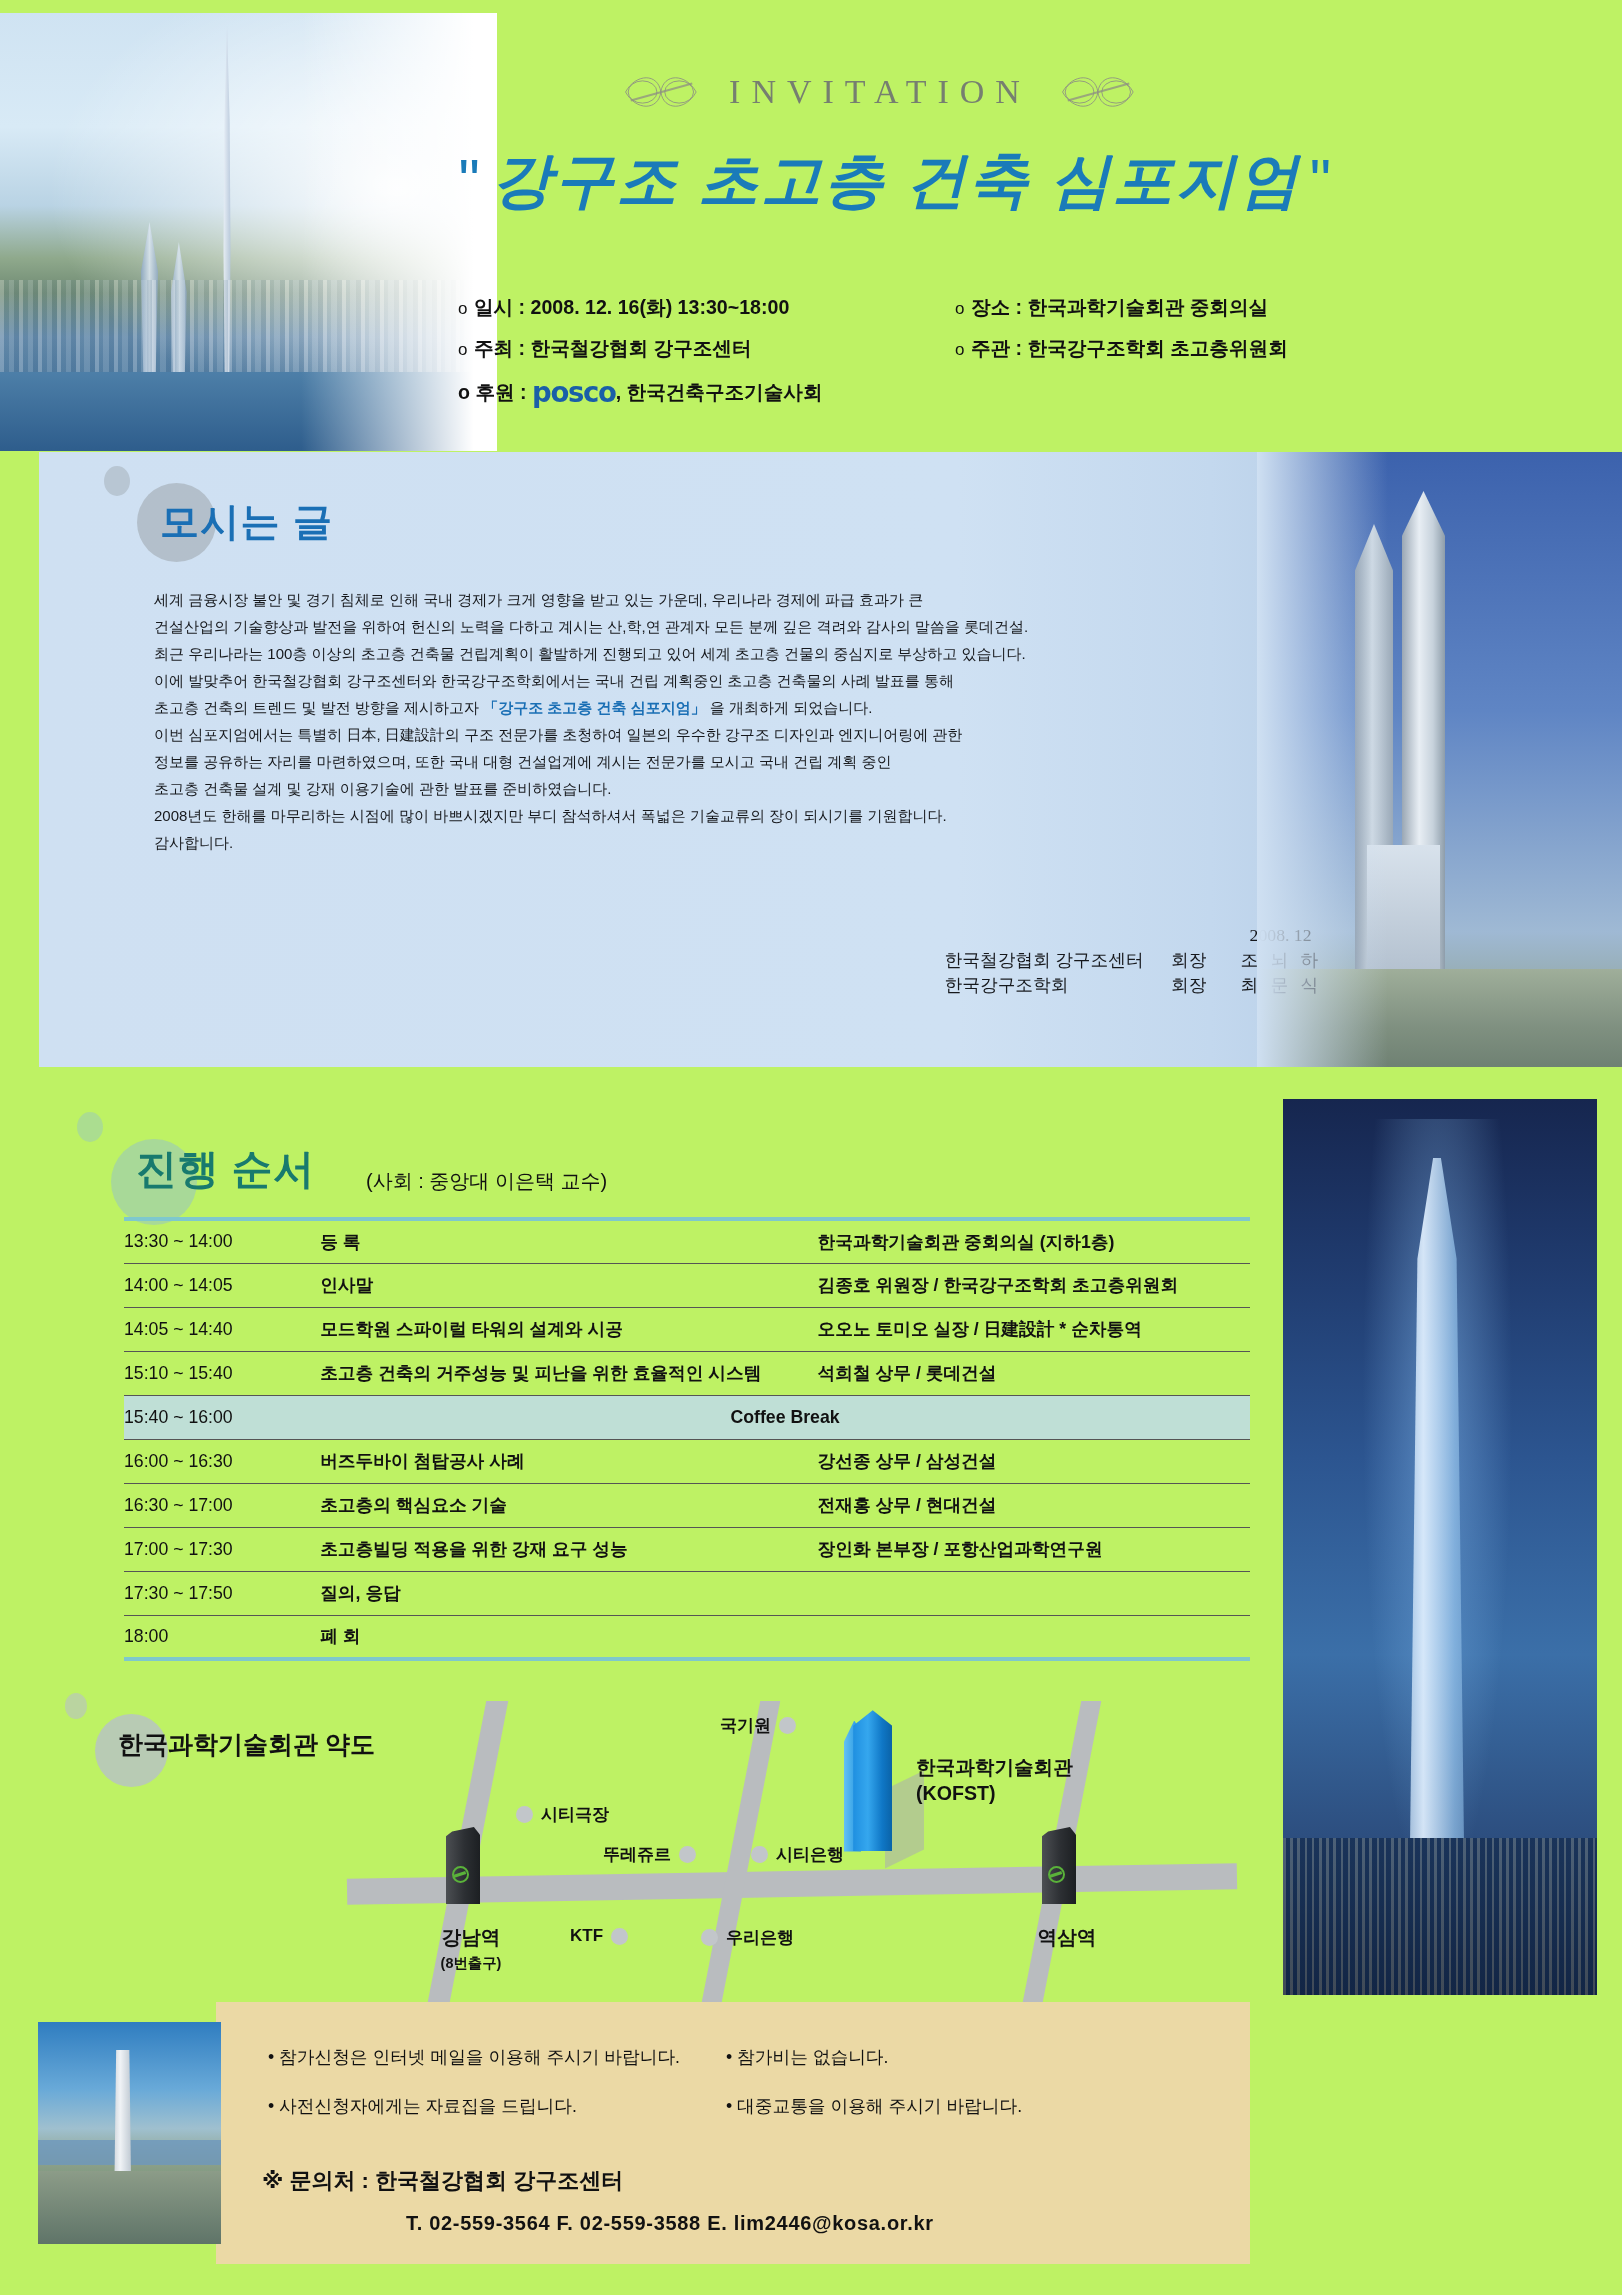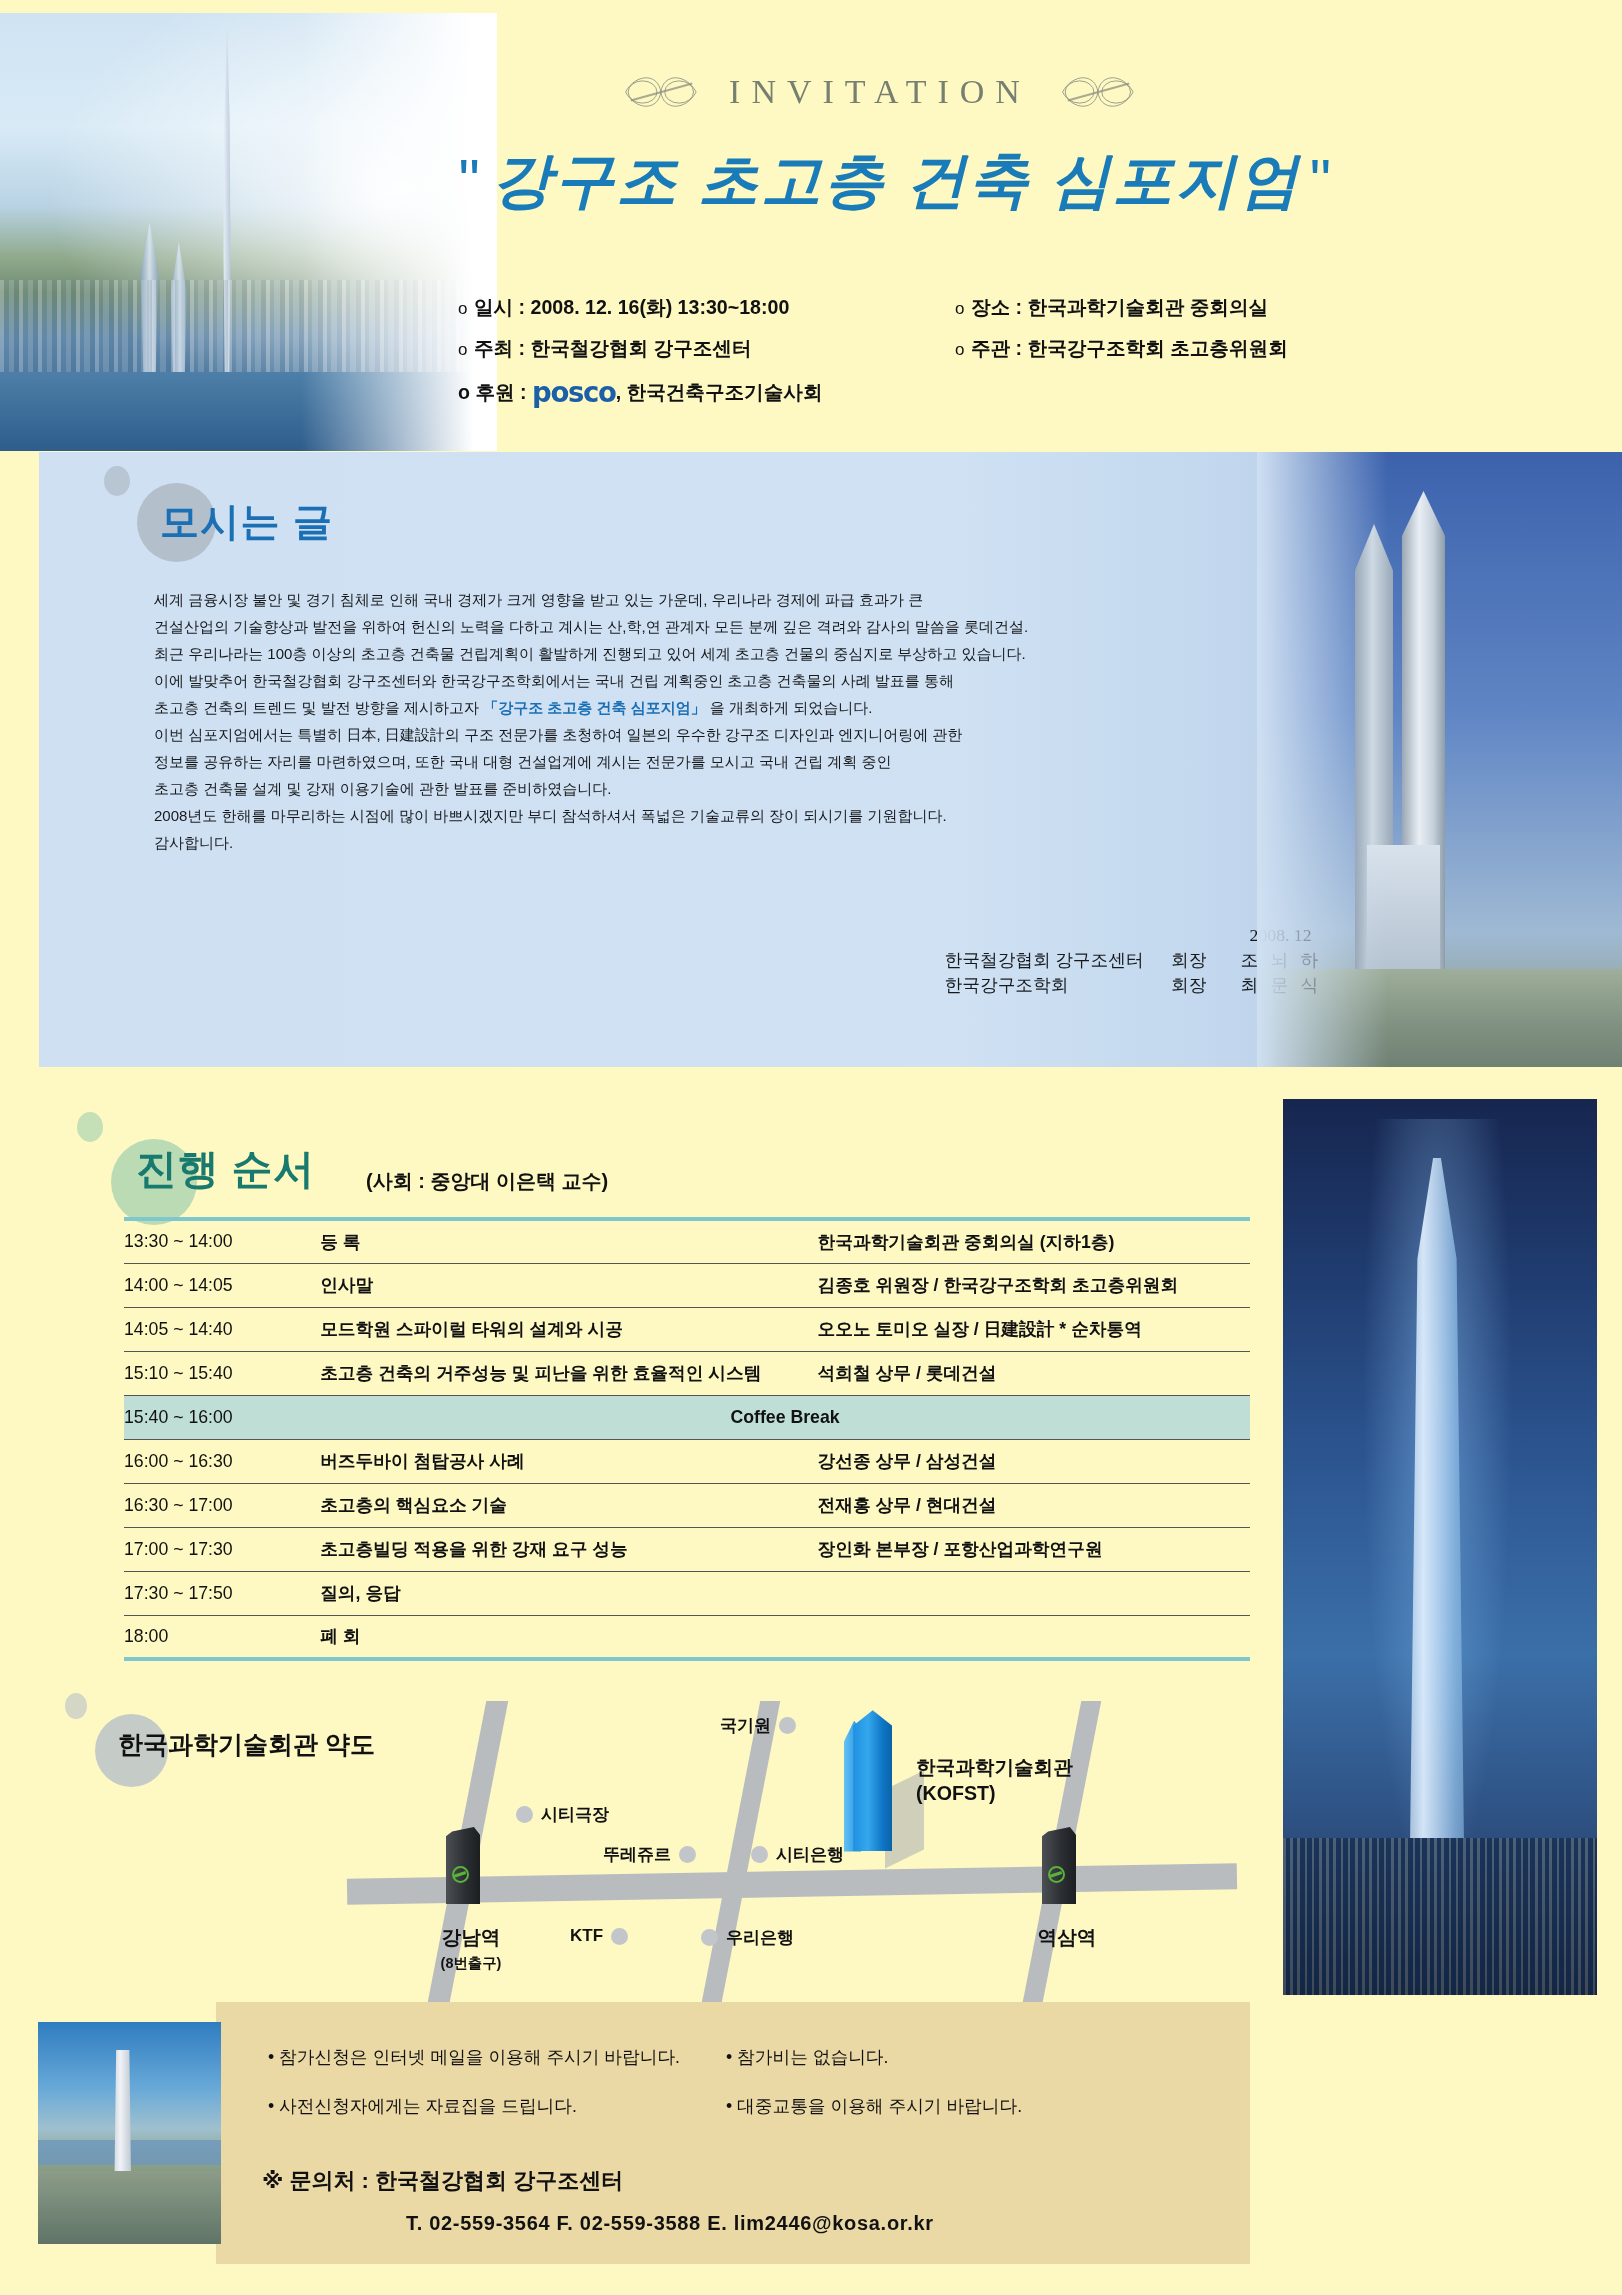--- a/index.html
+++ b/index.html
@@ -2,21 +2,21 @@
 <html style="font-size:10.5px"><head>
 <meta charset="utf-8">
 <style>
   * { box-sizing: border-box; margin: 0; padding: 0; }
   html, body {
     width: 1623px; height: 2295px;
     background: #ffffff;
     font-family: "Liberation Sans", "DejaVu Sans", sans-serif;
     overflow: hidden;
   }
-  .poster { position: relative; width: 1623px; height: 2295px; background:#fef9c3; }
+  .poster { position: relative; width: 1623px; height: 2295px; background:#bef264; }
 
   
   .hero { position:absolute; left:0; top:0; width:1623px; height:452px; overflow:hidden; }
   .hero-photo {
     position:absolute; left:0; top:13px; width:497px; height:438px;
     background:
       radial-gradient(ellipse at 80% 40%, rgba(255,255,255,0.95) 0%, rgba(255,255,255,0) 62%),
       linear-gradient(to bottom,
         #cfe3f2 0%, #d8eaf6 26%, #b9d3e4 44%,
         #8fa98c 56%, #6f8a73 64%,
@@ -156,21 +156,21 @@
   .prog-smalldot{
     position:absolute; left:77px; top:1112px; width:26px; height:30px;
     background:#9ecfae; border-radius:50%; opacity:.6;
   }
   .prog-heading{
     position:absolute; left:136px; top:1142px;
     font-size:41px; font-weight:bold; color:#187a6e; letter-spacing:0.7px;
   }
   .prog-sub{
     position:absolute; left:366px; top:1168px;
-    font-size:20px; font-weight:bold; color:#111;
+    font-size:20px; font-weight:normal; color:#111;
   }
 
   .schedule{
     position:absolute; left:124px; top:1217px; width:1126px;
     border-collapse:collapse;
   }
   .schedule tr{ height:44px; }
   .schedule td{
     font-size:17.7px; color:#111; vertical-align:middle;
     border-bottom:1.3px solid #555; padding:0;

